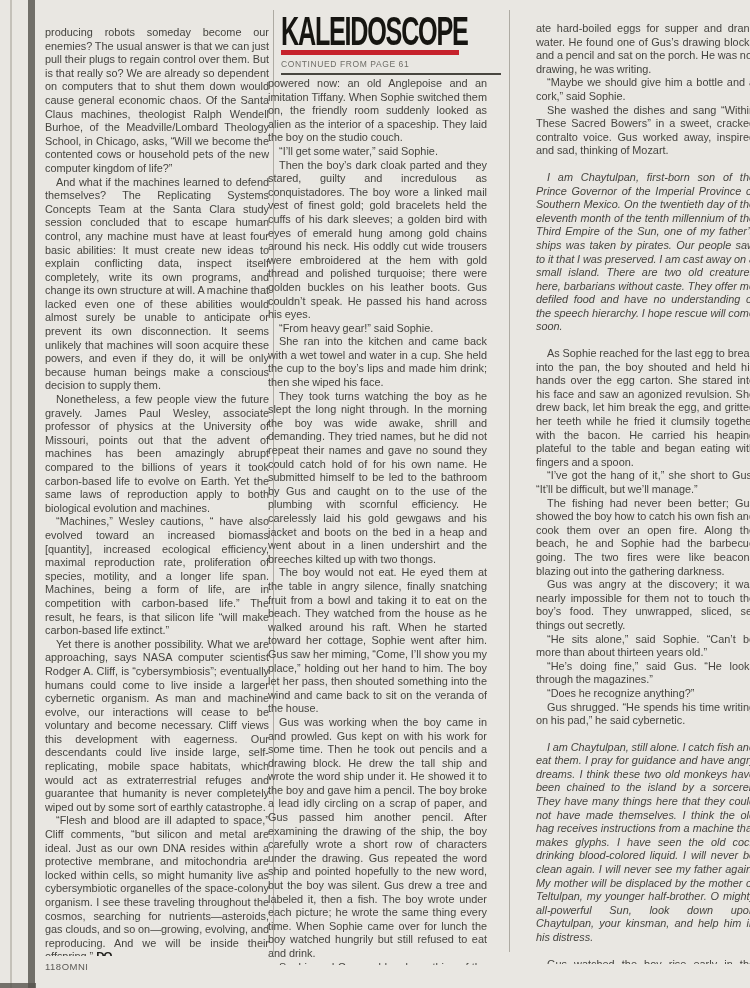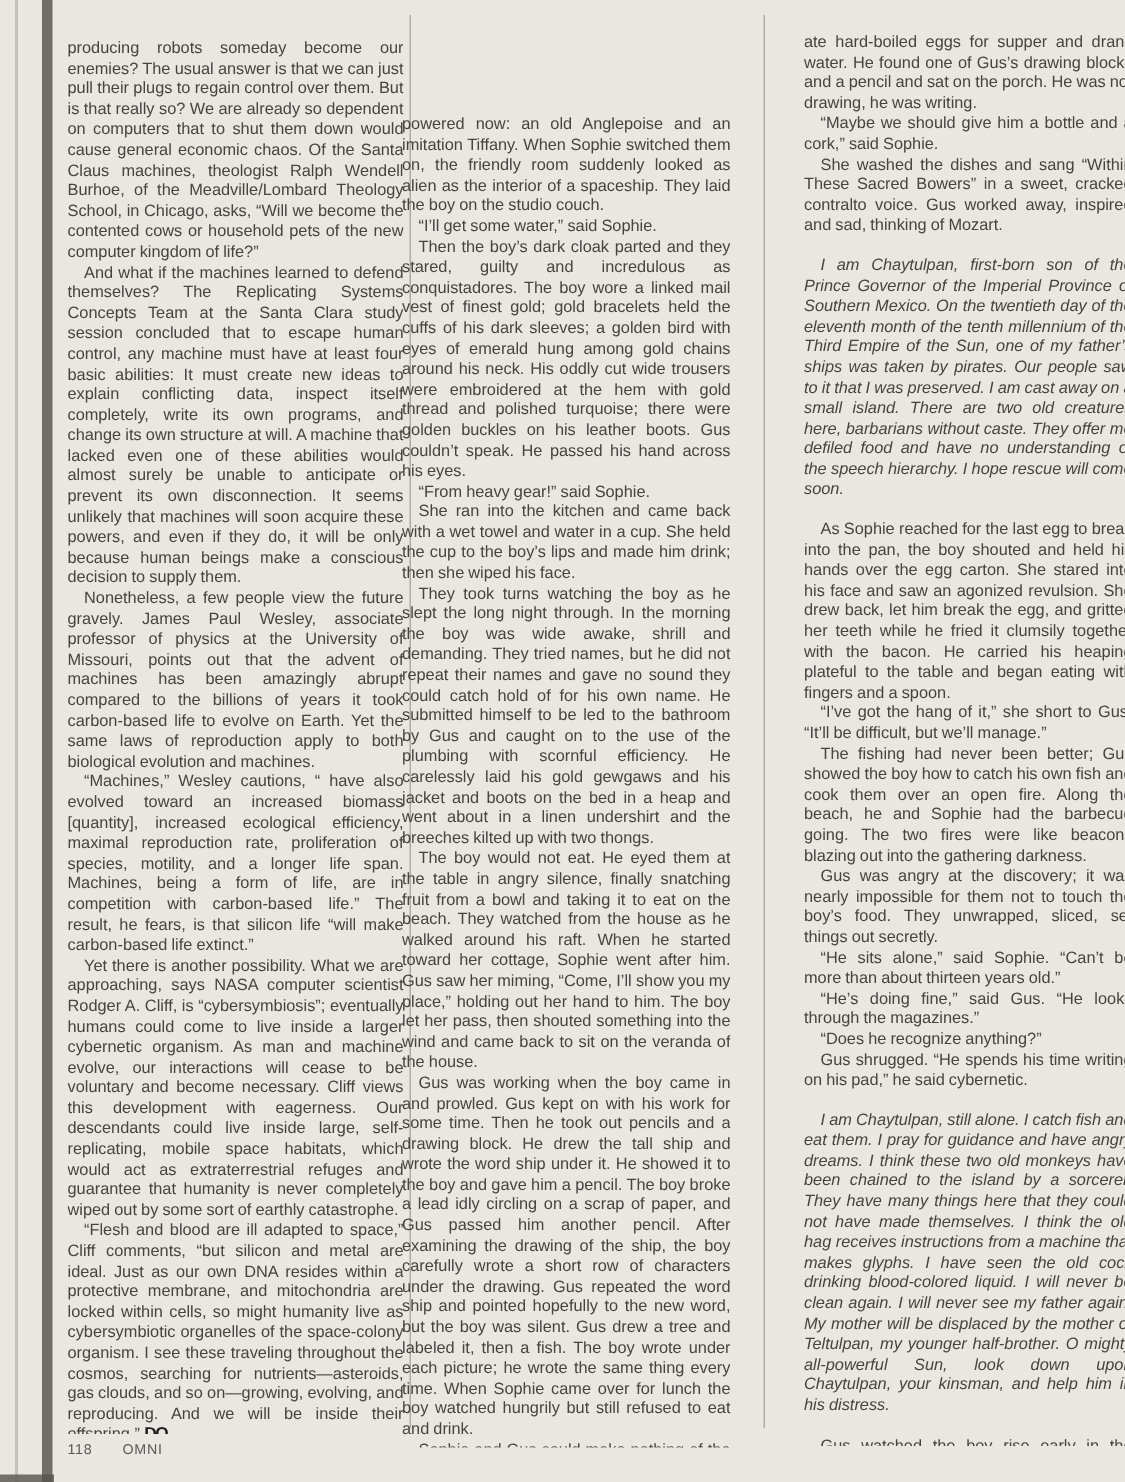--- a/index.html
+++ b/index.html
@@ -44,35 +44,41 @@
   .col3{left:536px;top:22px;width:219px;height:942px;}
   .col p{margin:0;}
   .col p.indent{text-indent:11px;}
   .col p.italic{font-style:italic;}
   .col p.gap{margin-top:13px;}
   .endmark{
     font-weight:900;font-size:11.5px;letter-spacing:-1px;
     color:#1d1c19;padding-left:3px;font-style:normal;
   }
   
-  .footer{position:absolute;left:45px;top:961px;display:flex;gap:20px;
+  .footer{position:absolute;left:45px;top:961px;display:flex;
     font-size:9.5px;color:#5b5955;letter-spacing:.5px;}
 </style>
 </head>
 <body>
 
 <div class="page">
 
   <div class="edge-thin"></div>
   <div class="edge-band"></div>
   <div class="edge-bottom"></div>
 
   <div class="divider d1"></div>
   <div class="divider d2"></div>
 
+  <div class="kal-header">
+    <div class="kal-title">KALEIDOSCOPE</div>
+    <div class="accent-bar" style="background: rgb(198, 34, 44);"></div>
+    <div class="kal-continued">CONTINUED FROM PAGE 61</div>
+    <div class="kal-rule"></div>
+  </div>
 
   <div class="col col1">
       <p class="">producing robots someday become our enemies? The usual answer is that we can just pull their plugs to regain control over them. But is that really so? We are already so dependent on computers that to shut them down would cause general economic chaos. Of the Santa Claus machines, theologist Ralph Wendell Burhoe, of the Meadville/Lombard Theology School, in Chicago, asks, “Will we become the contented cows or household pets of the new computer kingdom of life?”</p>
       <p class="indent">And what if the machines learned to defend themselves? The Replicating Systems Concepts Team at the Santa Clara study session concluded that to escape human control, any machine must have at least four basic abilities: It must create new ideas to explain conflicting data, inspect itself completely, write its own programs, and change its own structure at will. A machine that lacked even one of these abilities would almost surely be unable to anticipate or prevent its own disconnection. It seems unlikely that machines will soon acquire these powers, and even if they do, it will be only because human beings make a conscious decision to supply them.</p>
       <p class="indent">Nonetheless, a few people view the future gravely. James Paul Wesley, associate professor of physics at the University of Missouri, points out that the advent of machines has been amazingly abrupt compared to the billions of years it took carbon-based life to evolve on Earth. Yet the same laws of reproduction apply to both biological evolution and machines.</p>
       <p class="indent">“Machines,” Wesley cautions, “ have also evolved toward an increased biomass [quantity], increased ecological efficiency, maximal reproduction rate, proliferation of species, motility, and a longer life span. Machines, being a form of life, are in competition with carbon-based life.” The result, he fears, is that silicon life “will make carbon-based life extinct.”</p>
       <p class="indent">Yet there is another possibility. What we are approaching, says NASA computer scientist Rodger A. Cliff, is “cybersymbiosis”; eventually humans could come to live inside a larger cybernetic organism. As man and machine evolve, our interactions will cease to be voluntary and become necessary. Cliff views this development with eagerness. Our descendants could live inside large, self-replicating, mobile space habitats, which would act as extraterrestrial refuges and guarantee that humanity is never completely wiped out by some sort of earthly catastrophe.</p>
       <p class="indent">“Flesh and blood are ill adapted to space,” Cliff comments, “but silicon and metal are ideal. Just as our own DNA resides within a protective membrane, and mitochondria are locked within cells, so might humanity live as cybersymbiotic organelles of the space-colony organism. I see these traveling throughout the cosmos, searching for nutrients—asteroids, gas clouds, and so on—growing, evolving, and reproducing. And we will be inside their offspring.”<span class="endmark">DO</span></p>
     </div>
   <div class="col col2">

